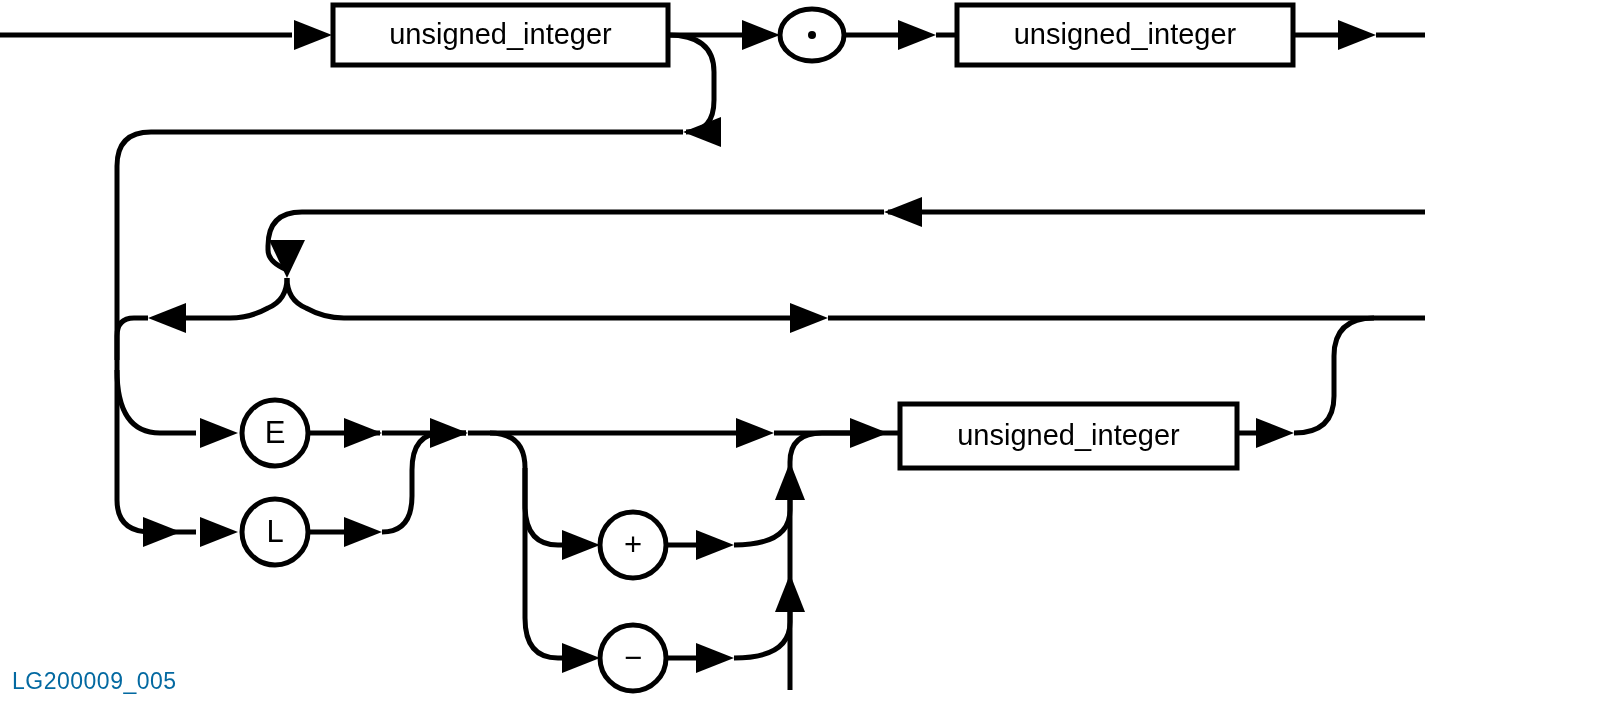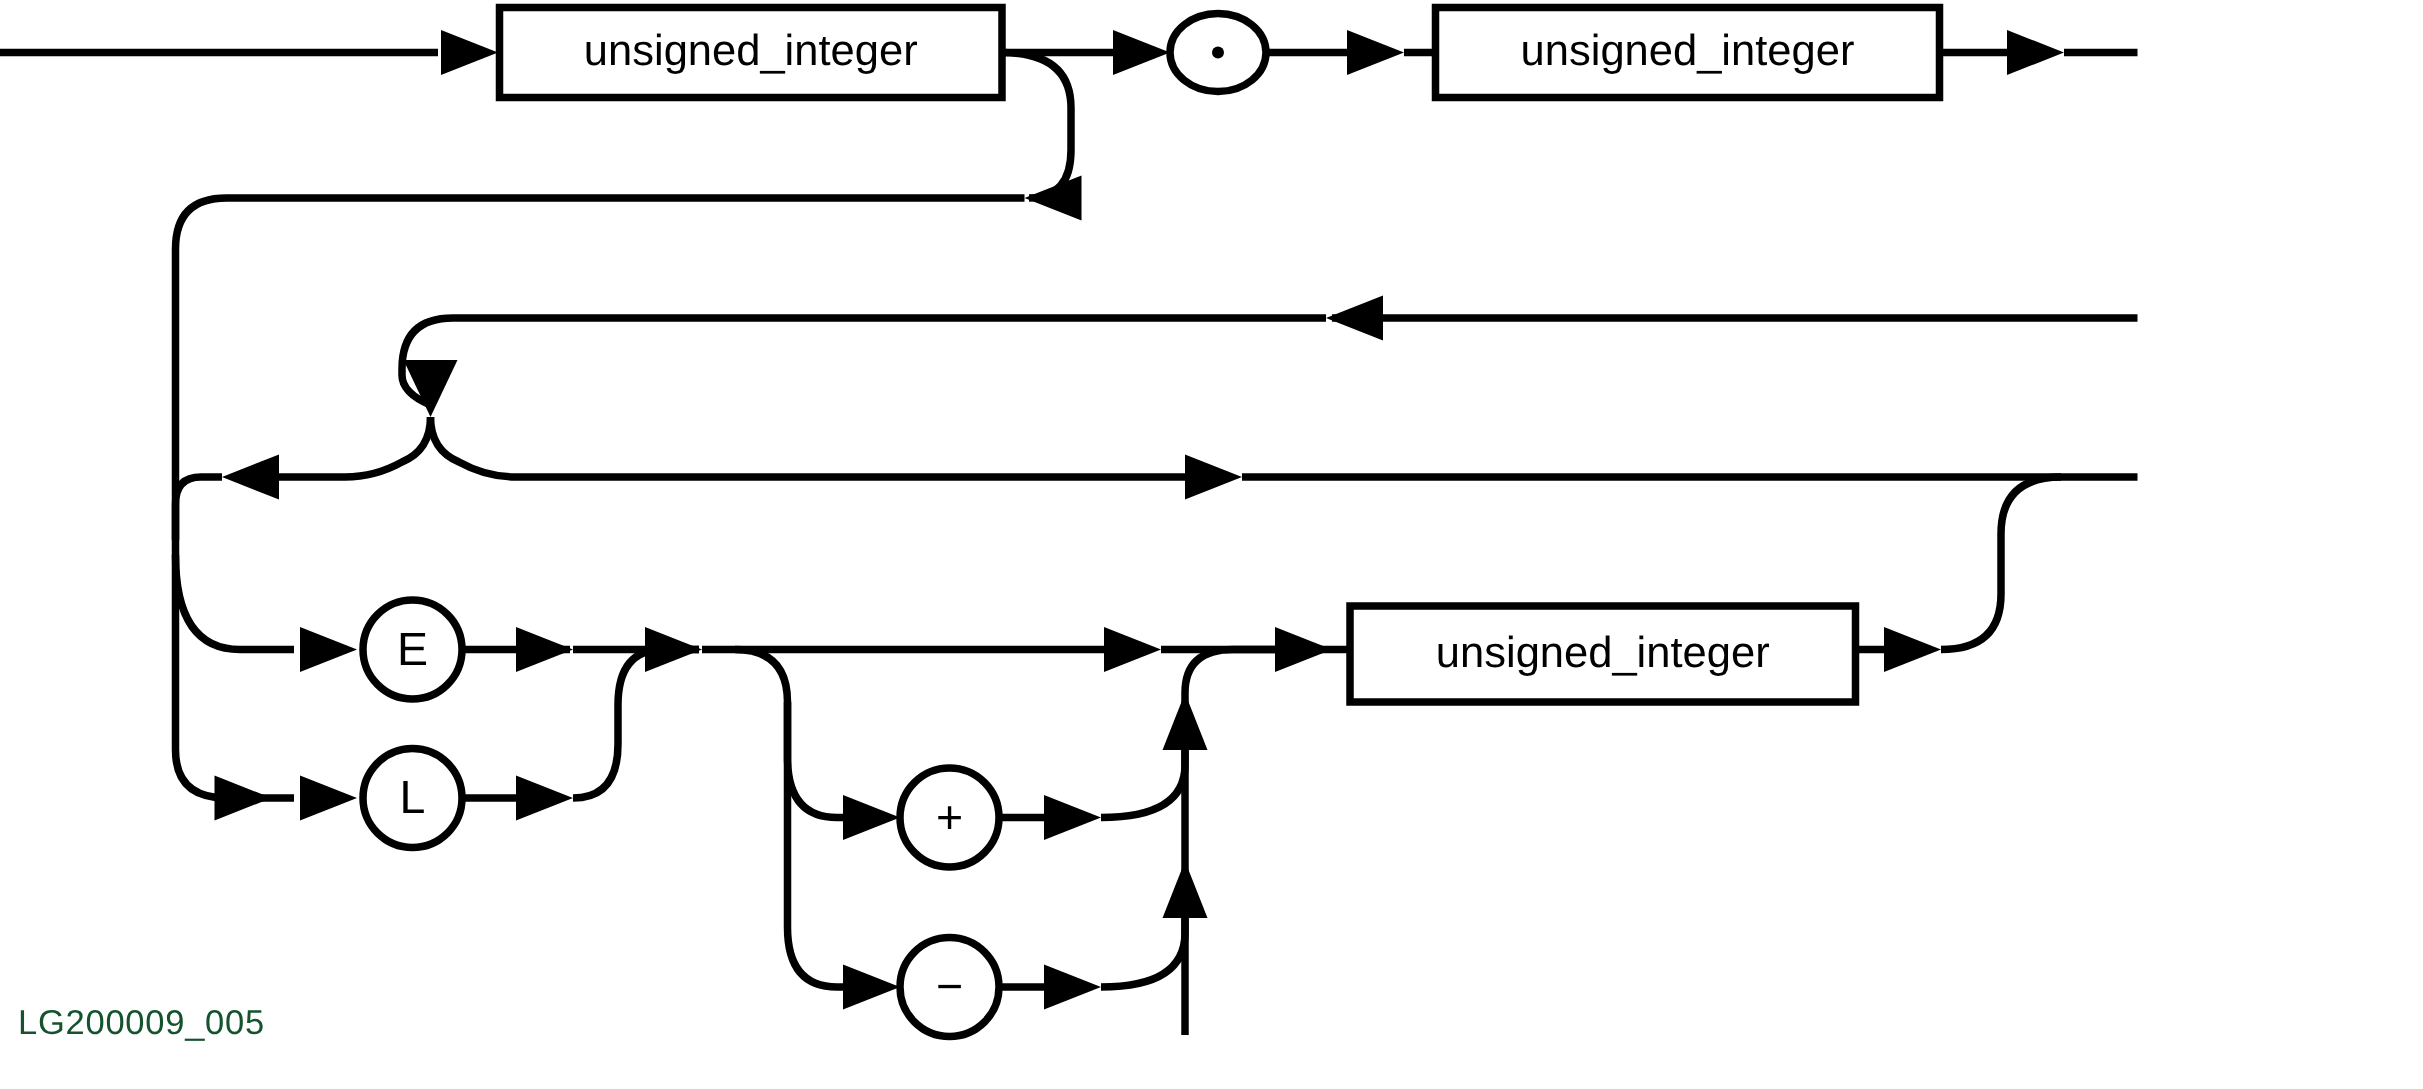--- a/index.html
+++ b/index.html
@@ -62,21 +62,21 @@
     fill: #000000;
     stroke: none;
   }
   .caption {
     position: absolute;
     left: 12px;
     top: 668px;
     font-family: "Liberation Sans", sans-serif;
     font-size: 23px;
     letter-spacing: 0.5px;
-    color: #14532d;
+    color: #0369a1;
     white-space: nowrap;
   }
 </style>
 </head>
 <body>
 
 <div id="page">
 
   <svg id="diagram" viewBox="0 0 1615 726">
 

